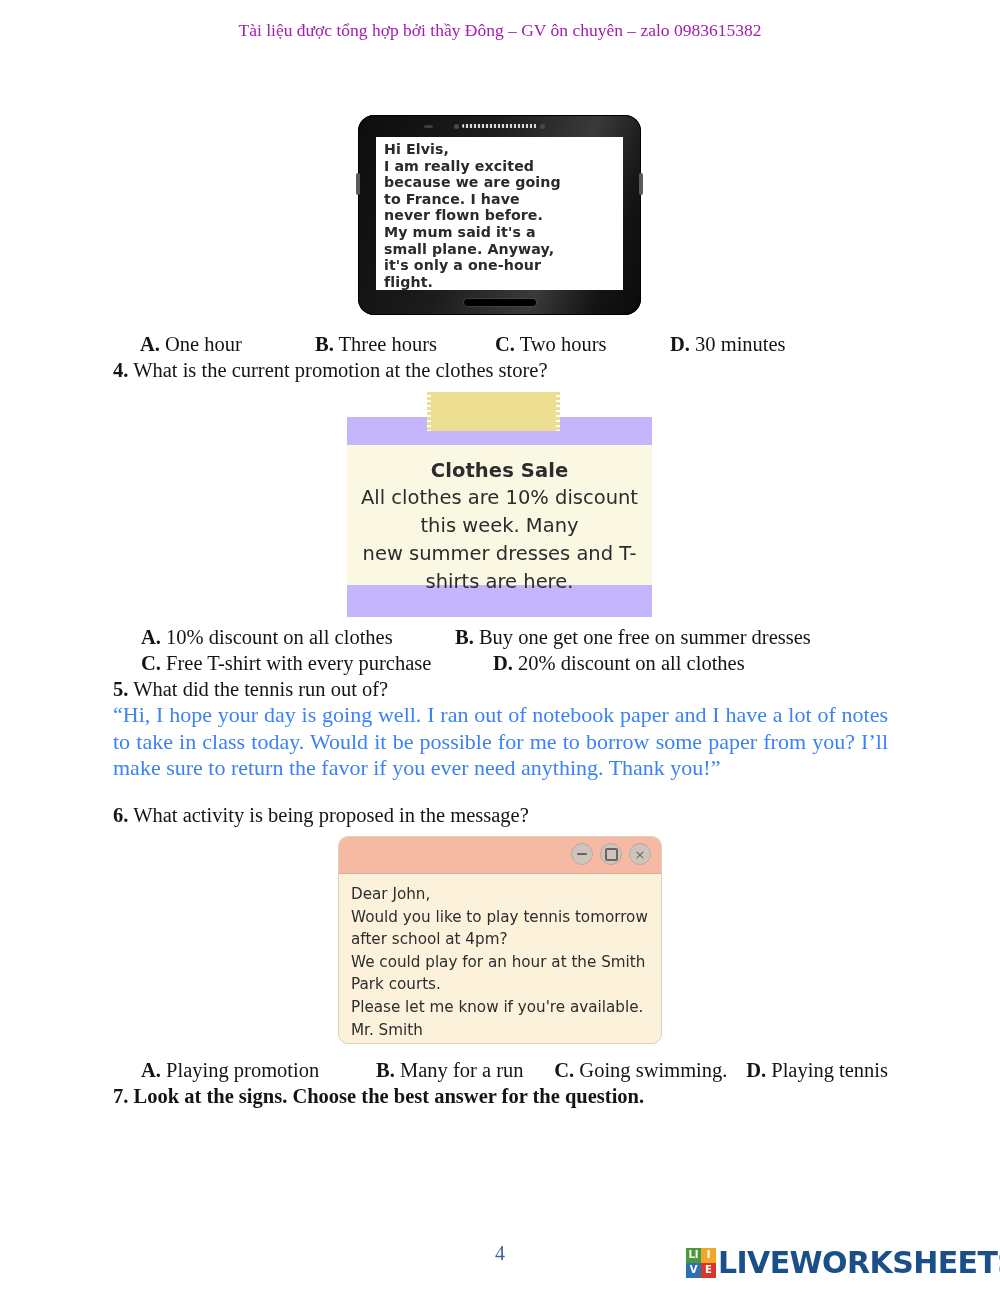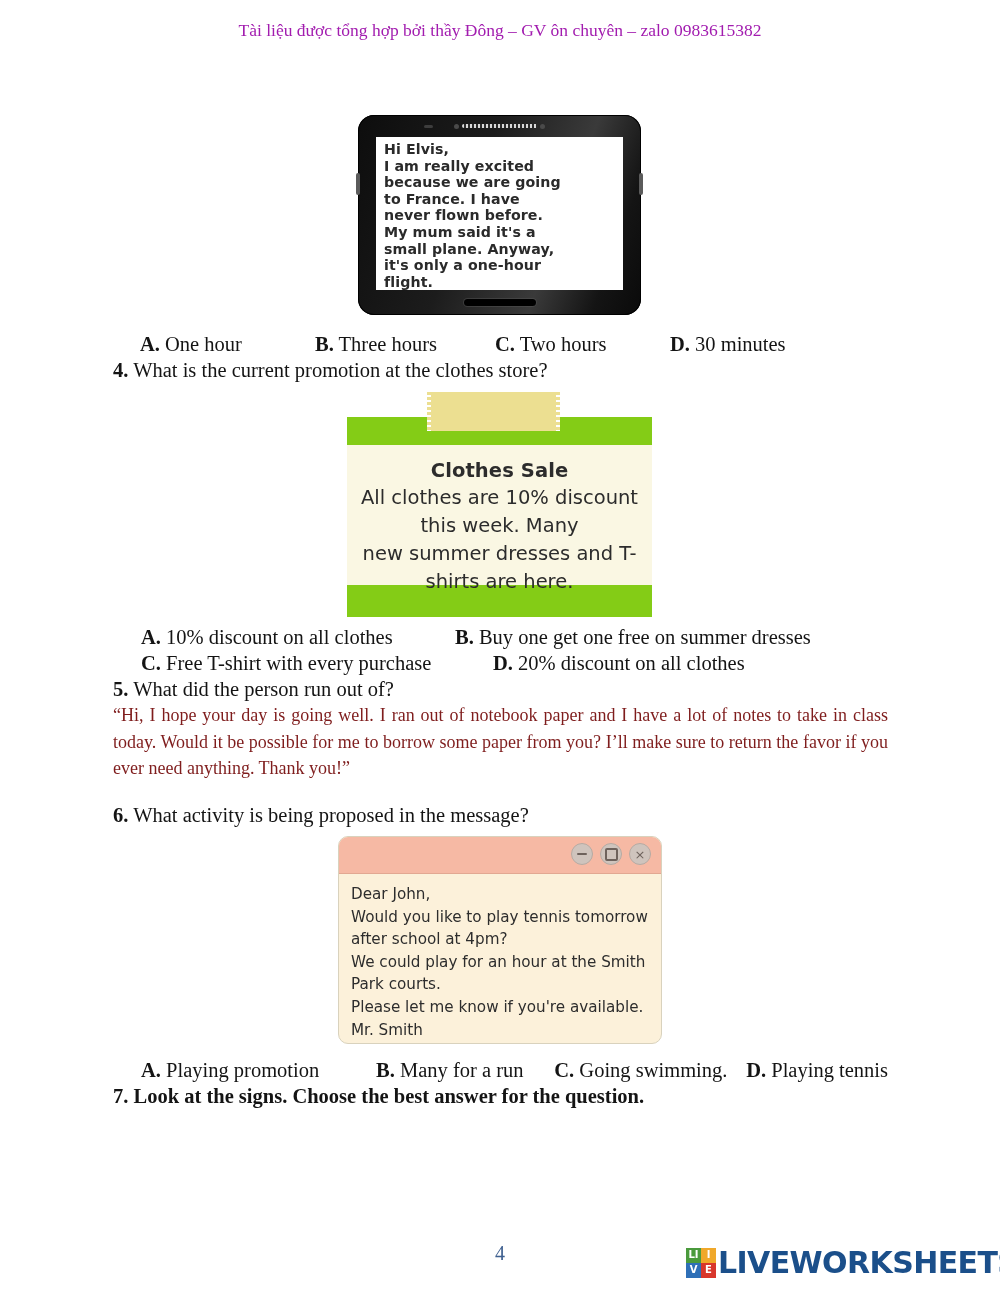--- a/index.html
+++ b/index.html
@@ -45,23 +45,23 @@
 
   .opt-row {
     display: flex;
     font-size: 20.5px;
     line-height: 26px;
     color: #141414;
   }
   .opt { white-space: nowrap; }
 
   .para {
-    font-size: 18px;
+    font-size: 22px;
     line-height: 26.5px;
-    color: #7f1d1d;
+    color: #3b82f6;
     text-align: justify;
   }
 
   
   .phone-wrap {
     position: absolute;
     left: 358px;
     top: 115px;
     width: 283px;
     height: 200px;
@@ -154,21 +154,21 @@
     top: 392px;
     width: 305px;
     height: 225px;
   }
   .note-body {
     position: absolute;
     left: 0;
     top: 25px;
     width: 305px;
     height: 200px;
-    background: #84cc16;
+    background: #c4b5fd;
   }
   .note-body::before {
     content: "";
     position: absolute;
     left: 0; right: 0;
     top: 28px;
     height: 140px;
     background: #faf7e3;
   }
   .note-tape {
@@ -383,21 +383,21 @@
   </div>
   <div class="opt-row">
     <span class="opt" style="width:352px; padding-left:28px;"><span class="b">C.</span> <span>Free T-shirt with every purchase</span></span>
     <span class="opt"><span class="b">D.</span> <span>20% discount on all clothes</span></span>
   </div>
 </div>
 
 <div class="doc-body" style="top:676px;">
   <div class="qline">
     <span class="b">5.</span>
-    <span>What did the person run out of?</span>
+    <span>What did the tennis run out of?</span>
   </div>
   <div class="para">“Hi, I hope your day is going well. I ran out of notebook paper and I have a lot of notes to take in class today. Would it be possible for me to borrow some paper from you? I’ll make sure to return the favor if you ever need anything. Thank you!”</div>
 </div>
 
 <div class="doc-body" style="top:802px;">
   <div class="qline">
     <span class="b">6.</span>
     <span>What activity is being proposed in the message?</span>
   </div>
 </div>

